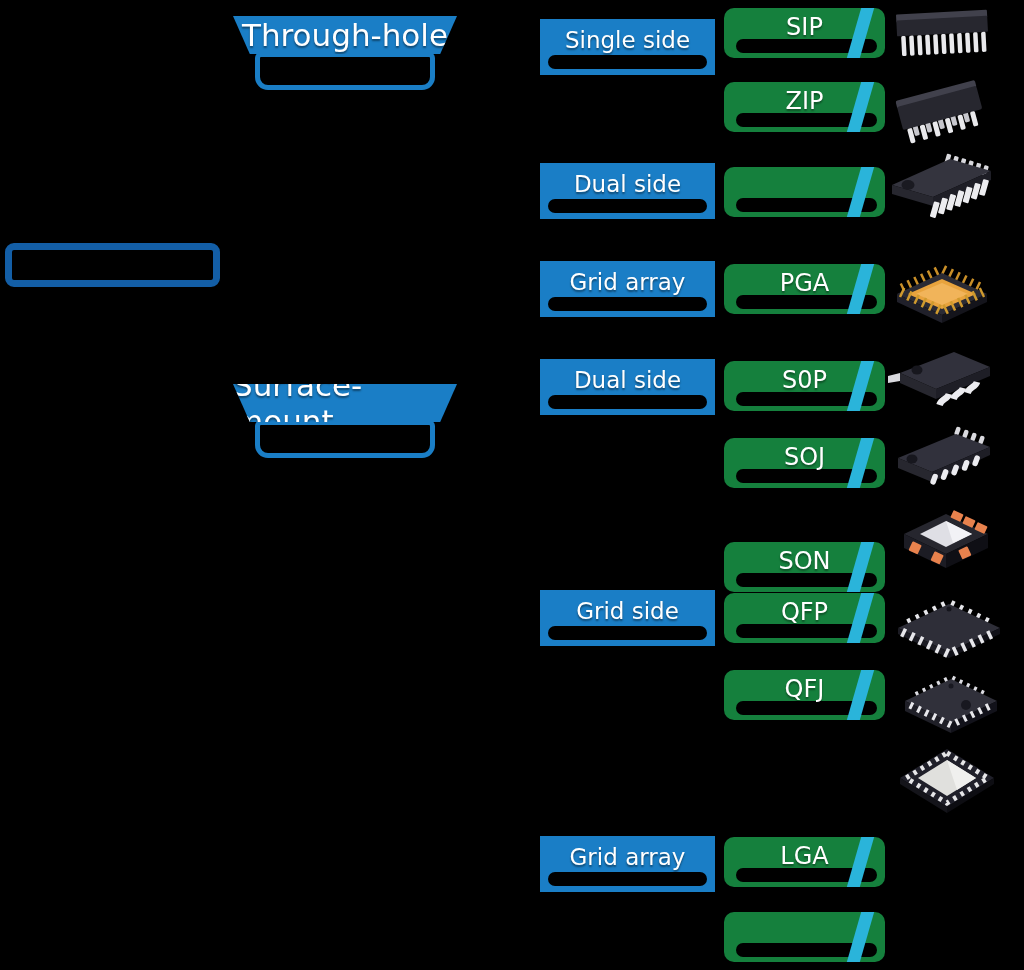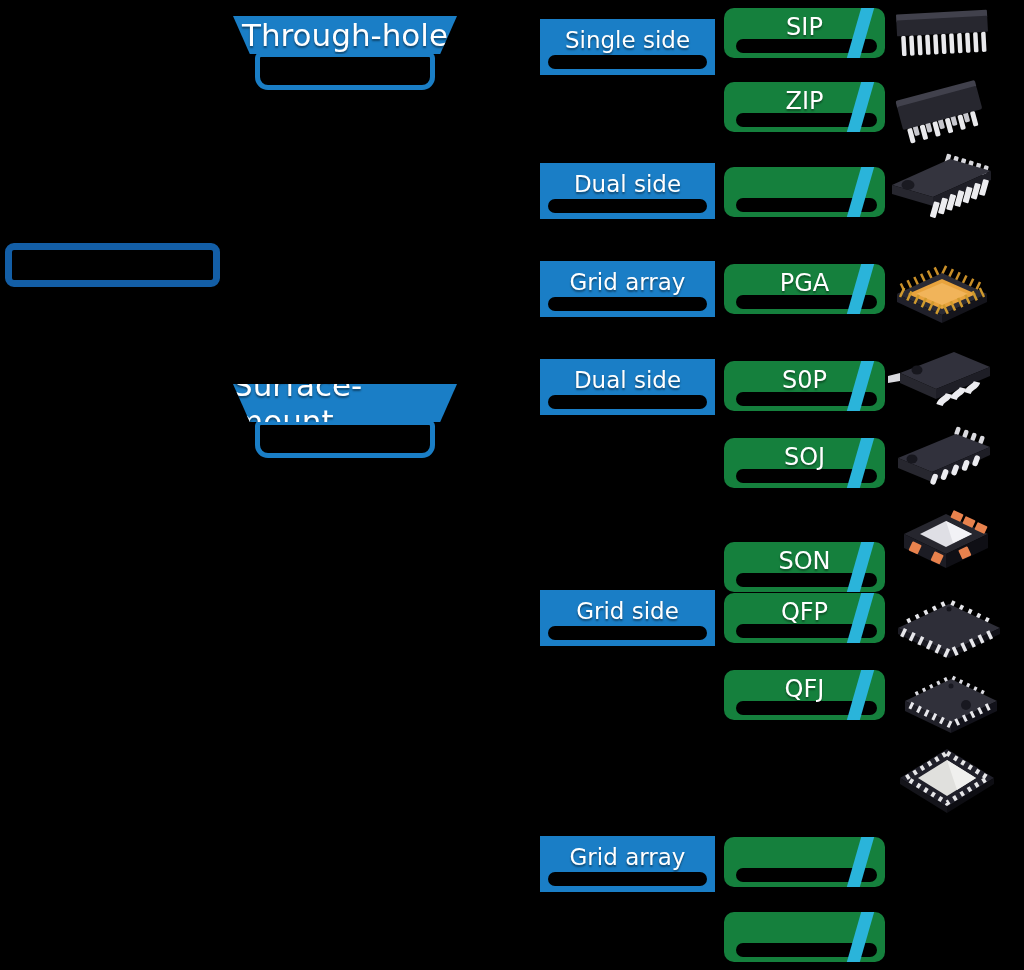--- a/index.html
+++ b/index.html
@@ -119,20 +119,21 @@
     <span class="leaf-label">QFP</span>
     <span class="leaf-bar"></span>
     <span class="leaf-swoosh"></span>
   </div>
   <div class="leaf" style="top:670px">
     <span class="leaf-label">QFJ</span>
     <span class="leaf-bar"></span>
     <span class="leaf-swoosh"></span>
   </div>
   <div class="leaf" style="top:837px">
+    <span class="leaf-label">LGA</span>
     <span class="leaf-bar"></span>
     <span class="leaf-swoosh"></span>
   </div>
   <div class="leaf" style="top:912px">
     <span class="leaf-bar"></span>
     <span class="leaf-swoosh"></span>
   </div>
 
   <svg class="chip" style="left:893px;top:5px" width="100" height="58" viewBox="0 0 100 58">
     <g transform="rotate(-3 50 28)">

